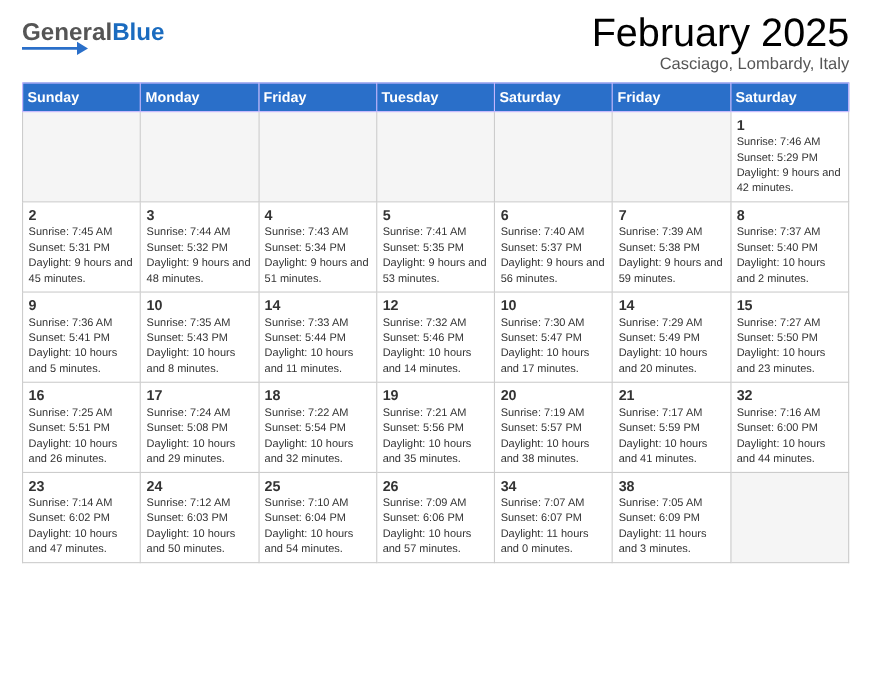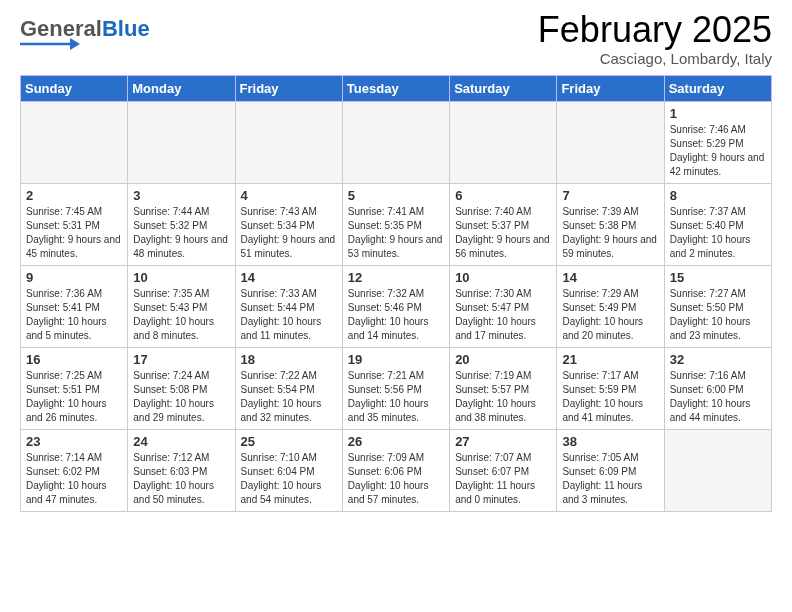--- a/index.html
+++ b/index.html
@@ -209,21 +209,21 @@
 Daylight: 10 hours and 47 minutes.</span></td>
           <td><span class="day-num">24</span><span class="day-info">Sunrise: 7:12 AM
 Sunset: 6:03 PM
 Daylight: 10 hours and 50 minutes.</span></td>
           <td><span class="day-num">25</span><span class="day-info">Sunrise: 7:10 AM
 Sunset: 6:04 PM
 Daylight: 10 hours and 54 minutes.</span></td>
           <td><span class="day-num">26</span><span class="day-info">Sunrise: 7:09 AM
 Sunset: 6:06 PM
 Daylight: 10 hours and 57 minutes.</span></td>
-          <td><span class="day-num">27</span><span class="day-info">Sunrise: 7:07 AM
+          <td><span class="day-num">34</span><span class="day-info">Sunrise: 7:07 AM
 Sunset: 6:07 PM
 Daylight: 11 hours and 0 minutes.</span></td>
           <td><span class="day-num">38</span><span class="day-info">Sunrise: 7:05 AM
 Sunset: 6:09 PM
 Daylight: 11 hours and 3 minutes.</span></td>
           <td class="empty"></td>
         </tr>
       </tbody>
   </table>
 </div>

